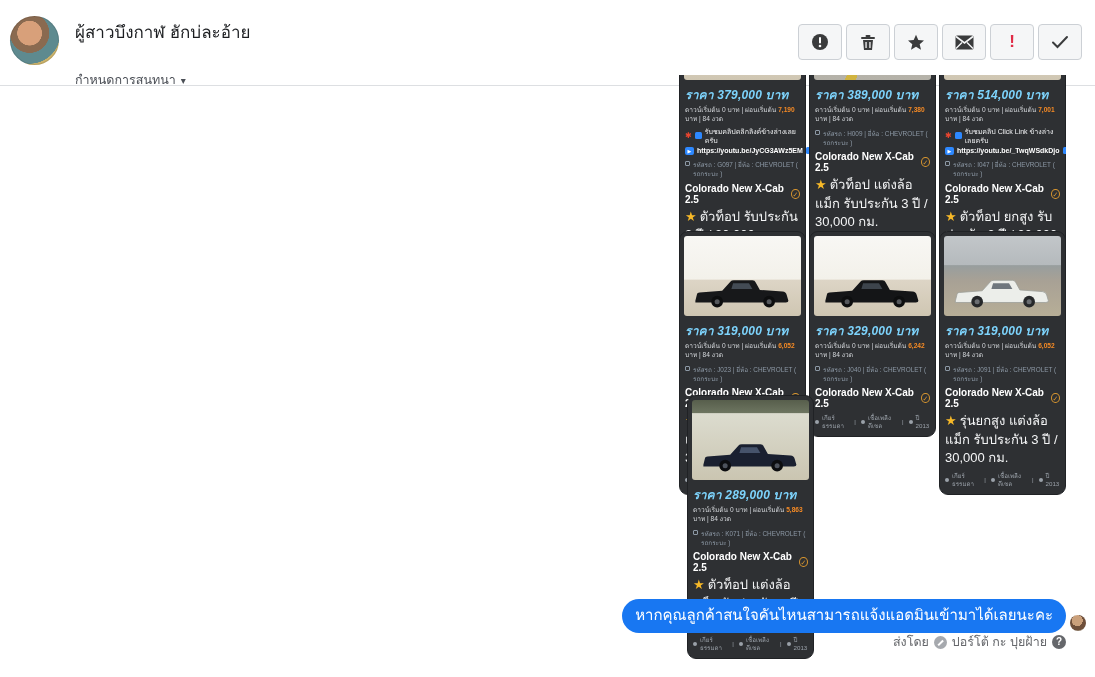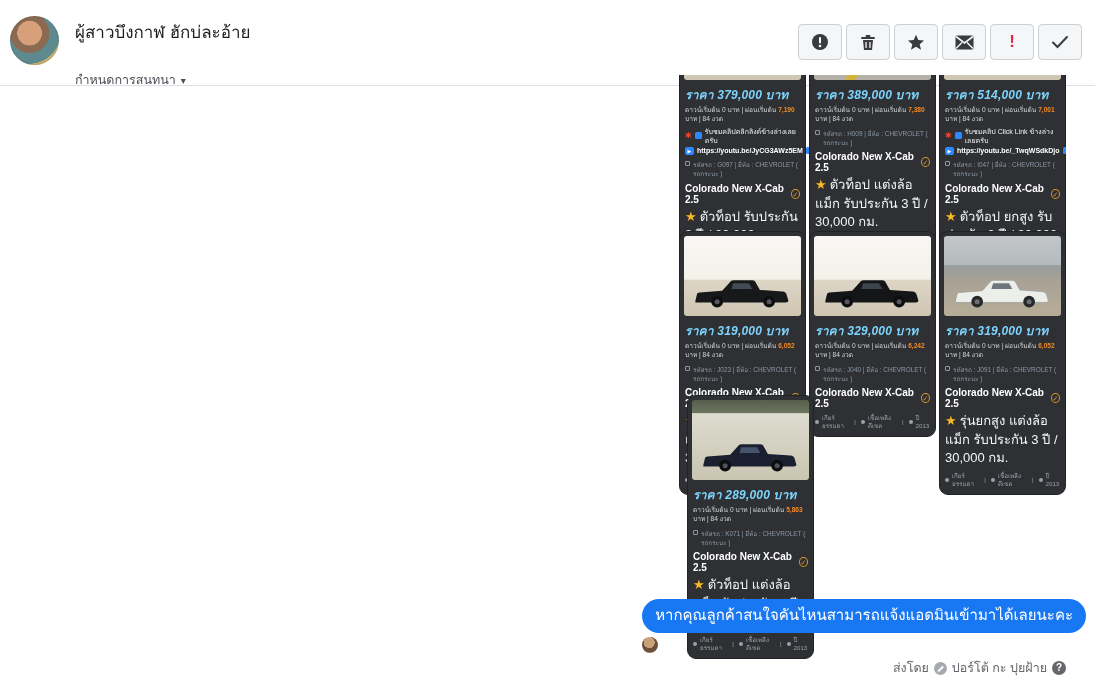--- a/index.html
+++ b/index.html
@@ -54,26 +54,26 @@
   .model-line { font-size:10px; font-weight:bold; color:#ffffff; padding:2px 1px; display:flex; align-items:center; gap:6px; }
   .check-badge { width:10px; height:10px; border:1px solid #d9962f; color:#d9962f; border-radius:50%;
                  font-size:7px; line-height:9px; text-align:center; font-weight:bold; }
   .feature { font-size:13px; color:#f4f5f6; line-height:1.4; padding:1px 1px 2px; }
   .feature .fstar { color:#f7b928; margin-right:3px; }
   .meta { font-size:6.2px; color:#9aa1a9; padding:3px 1px 0; display:flex; align-items:center; gap:3px; line-height:1.3; }
   .meta .mi { width:4px; height:4px; border-radius:50%; background:#9aa1a9; flex-shrink:0; }
   .meta .sep { margin:0 2px; }
 
   
-  .bubble-row { position:absolute; top:599px; right:9px; display:flex; gap:4px;flex-direction:column; }
+  .bubble-row { position:absolute; top:599px; right:9px; display:flex; align-items:flex-end; gap:4px; }
   .bubble { background:#1877f2; color:#fff; font-size:15px; line-height:1.25; padding:7px 13px 8px; border-radius:18px;
             max-width:450px; white-space:nowrap; }
   .bubble-avatar { width:16px; height:16px; border-radius:50%; margin-bottom:2px;
             background:radial-gradient(circle at 45% 35%, #caa07b 0 40%, #6e4f3a 41% 70%, #87725d 71%); flex-shrink:0; }
-  .sent-by { position:absolute; top:658px; right:29px; font-size:12.5px; color:#65676b; display:flex; align-items:center; gap:5px; }
+  .sent-by { position:absolute; top:632px; right:29px; font-size:12.5px; color:#65676b; display:flex; align-items:center; gap:5px; }
   .sb-badge { width:13px; height:13px; border-radius:50%; background:#a6a9ae; position:relative; }
   .sb-badge::after { content:""; position:absolute; left:3px; top:6px; width:7px; height:1.6px; background:#fff; transform:rotate(-45deg); }
   .help { width:14px; height:14px; border-radius:50%; background:#65676b; color:#fff; font-size:10px; font-weight:bold;
           text-align:center; line-height:14px; }
 </style>
 </head>
 <body>
 
 <div class="header">
   <div class="avatar"></div>

